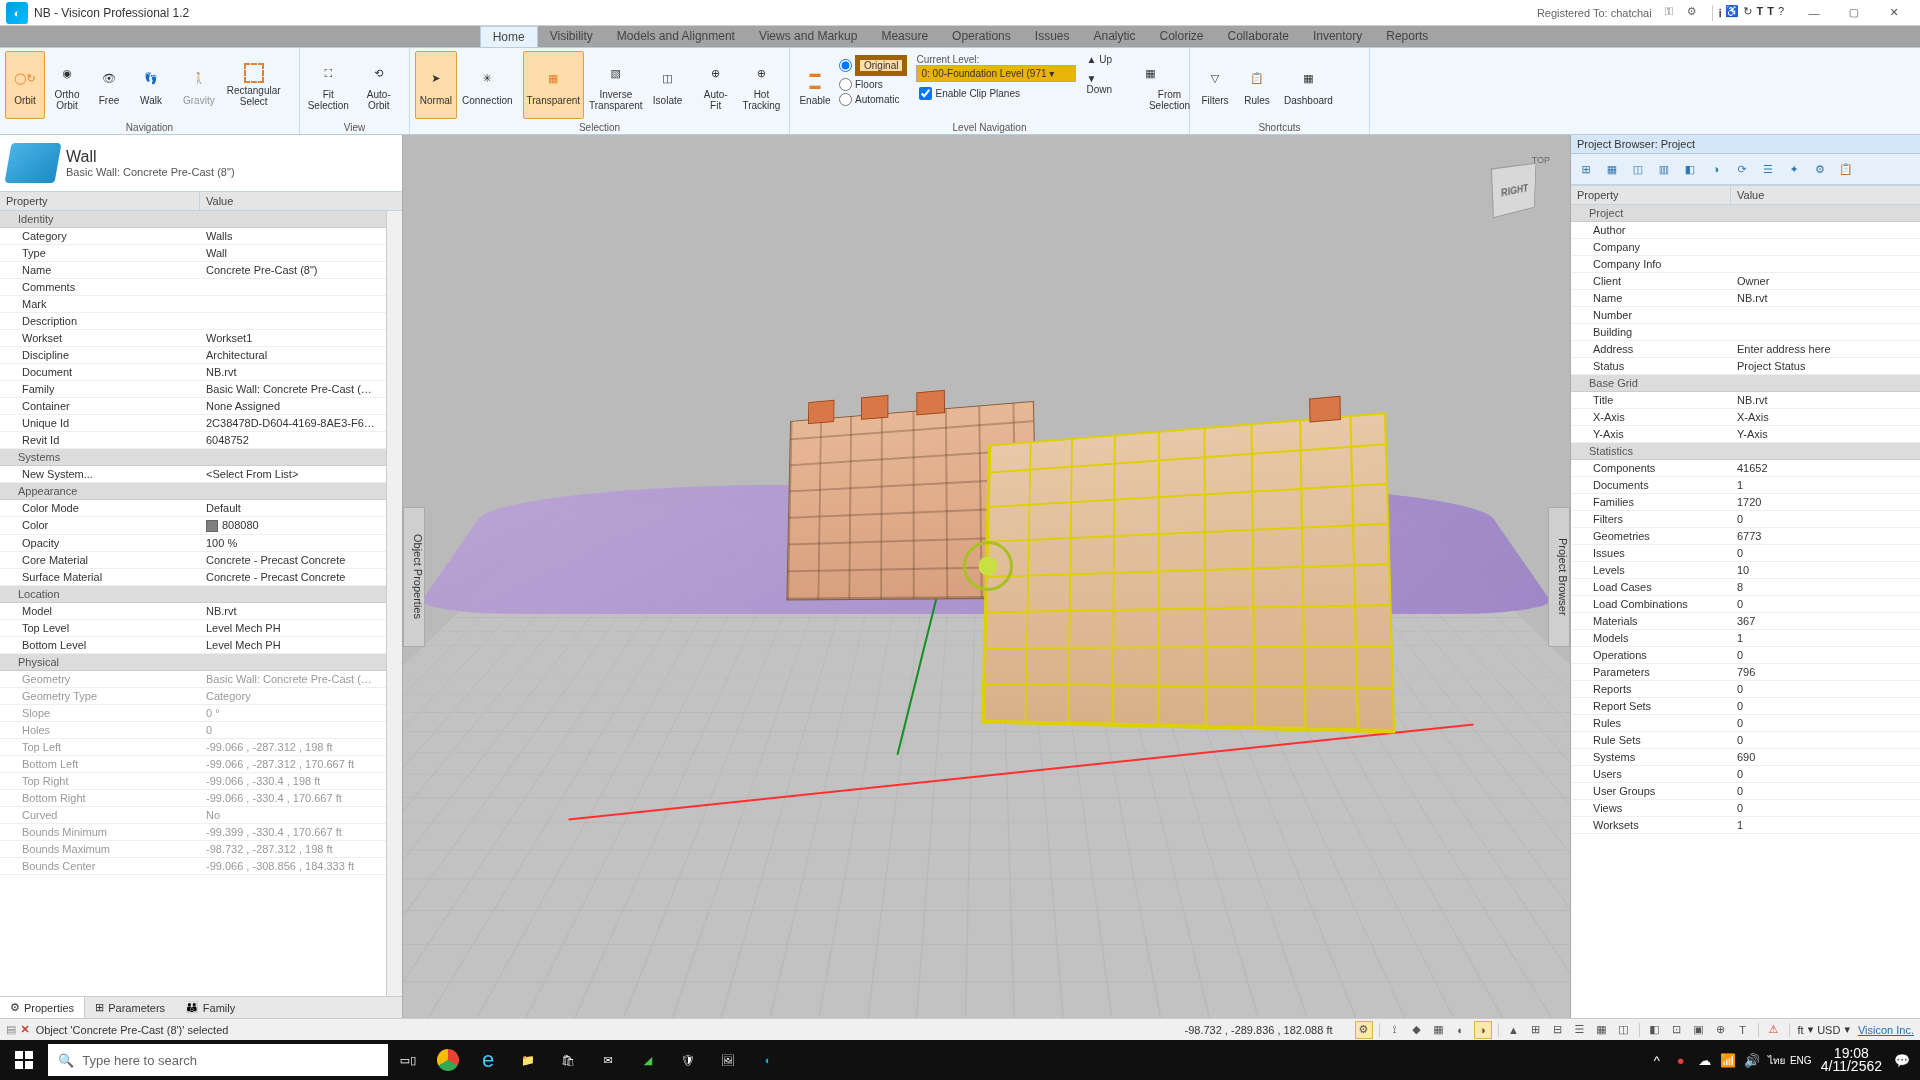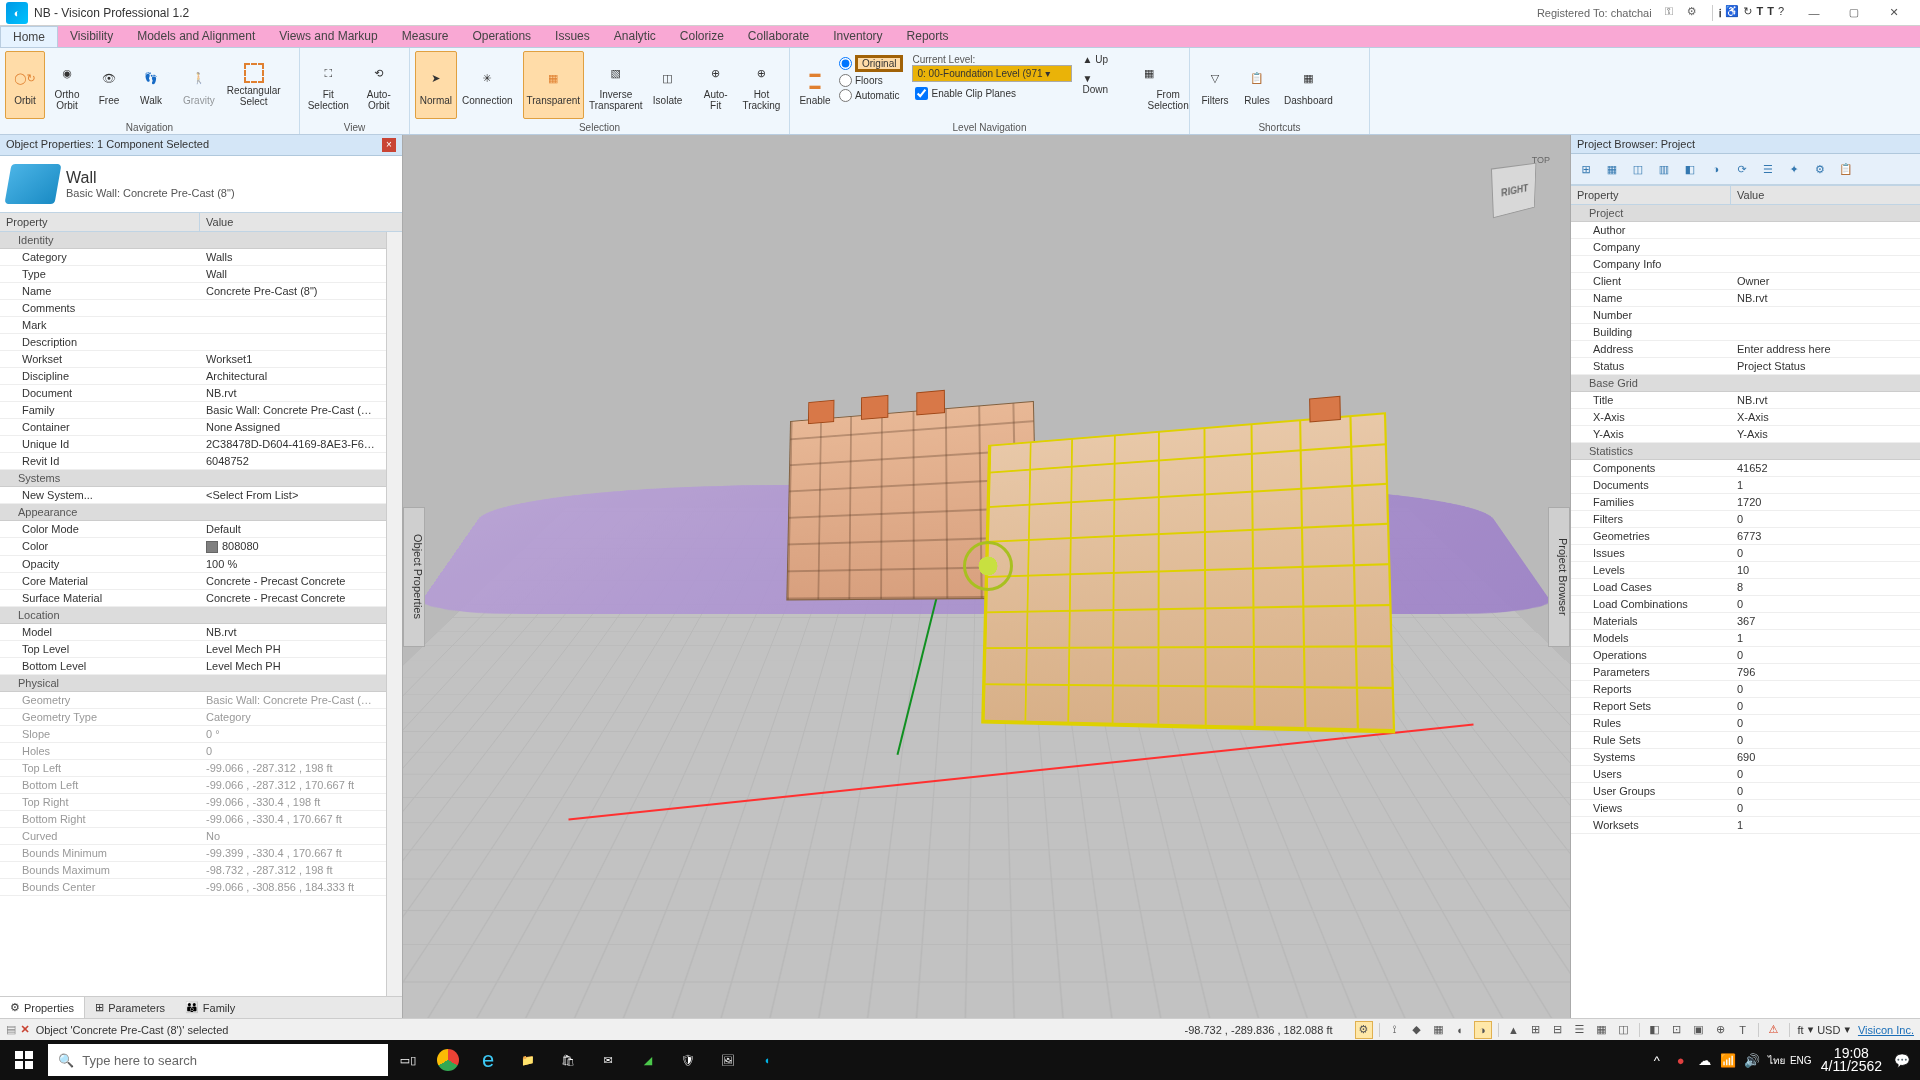--- a/index.html
+++ b/index.html
@@ -8,21 +8,21 @@
 
 .titlebar { height: 26px; background: #fff; display: flex; align-items: center; padding: 0 6px; border-bottom: 1px solid #d0d0d0; }
 .titlebar .logo { width: 22px; height: 22px; background: linear-gradient(135deg,#0099e5,#00c2ff); border-radius: 3px; margin-right: 6px; display:flex;align-items:center;justify-content:center;color:#fff;font-weight:bold;}
 .titlebar .title { font-size: 12px; }
 .titlebar .spacer { flex: 1; }
 .titlebar .registered { font-size: 11px; color: #666; margin-right: 10px; }
 .titlebar .key-icon,.titlebar .gear { width:16px;height:16px;margin:0 3px;color:#666; }
 .titlebar .winbtn { width: 40px; height: 24px; display: flex; align-items: center; justify-content: center; color: #555; }
 
 
-.menubar { height: 22px; background: #f9a8d4; display: flex; border-bottom: 1px solid #b9cde0; }
+.menubar { height: 22px; background: #a3a3a3; display: flex; border-bottom: 1px solid #b9cde0; justify-content: center; }
 .menutab { padding: 3px 12px; font-size: 12px; color: #444; cursor: pointer; }
 .menutab.active { background: #e6f3ff; border: 1px solid #b9cde0; border-bottom: none; }
 
 
 .ribbon { height: 87px; background: #f0f7fd; border-bottom: 1px solid #b9cde0; display: flex; }
 .rgroup { border-right: 1px solid #c8dcec; display:flex;flex-direction:column; }
 .rgroup .icons { flex:1; display: flex; align-items: flex-start; padding: 2px 4px; }
 .rgroup .glabel { text-align: center; font-size: 10px; color: #555; padding-bottom: 2px; }
 .rbtn { display:flex; flex-direction:column; align-items:center; justify-content:center; padding: 3px 5px; margin:1px; border-radius:2px; cursor:pointer; min-width:40px;}
 .rbtn.big { height: 68px; }
@@ -231,21 +231,21 @@
   </div>
   <div class="rgroup" style="width:400px;">
     <div class="icons">
       <div class="rbtn big">
           <div class="ric" style="color:#e08030;">▬<br>▬</div>
           <div class="rlbl">Enable</div>
         </div>
       <div style="display:flex;flex-direction:column;padding-top:4px;">
         <div class="rchkrow">
             <input type="radio" checked="" style="">
-            <span style="background:#ffdca8;border:3px solid #a16207;padding:0 4px;">Original</span>
+            <span style="background:#ffdca8;border:5px solid #a16207;padding:0 4px;">Original</span>
           </div>
         <div class="rchkrow">
             <input type="radio" style="">
             <span>Floors</span>
           </div>
         <div class="rchkrow">
             <input type="radio" style="">
             <span>Automatic</span>
           </div>
       </div>
@@ -284,24 +284,20 @@
           <div class="rlbl">Dashboard</div>
         </div>
     </div>
     <div class="glabel">Shortcuts</div>
   </div>
 </div>
 
 <div class="main">
 
   <div class="leftpanel">
-    <div class="panelhdr">
-        <span>Object Properties: 1 Component Selected</span>
-        <span class="x">×</span>
-      </div>
     <div class="objinfo">
       <div class="objicon"></div>
       <div>
           <div class="name">Wall</div>
           <div class="sub">Basic Wall: Concrete Pre-Cast (8")</div>
         </div>
     </div>
     <div class="prophdr">
         <div>Property</div>
         <div>Value</div>

